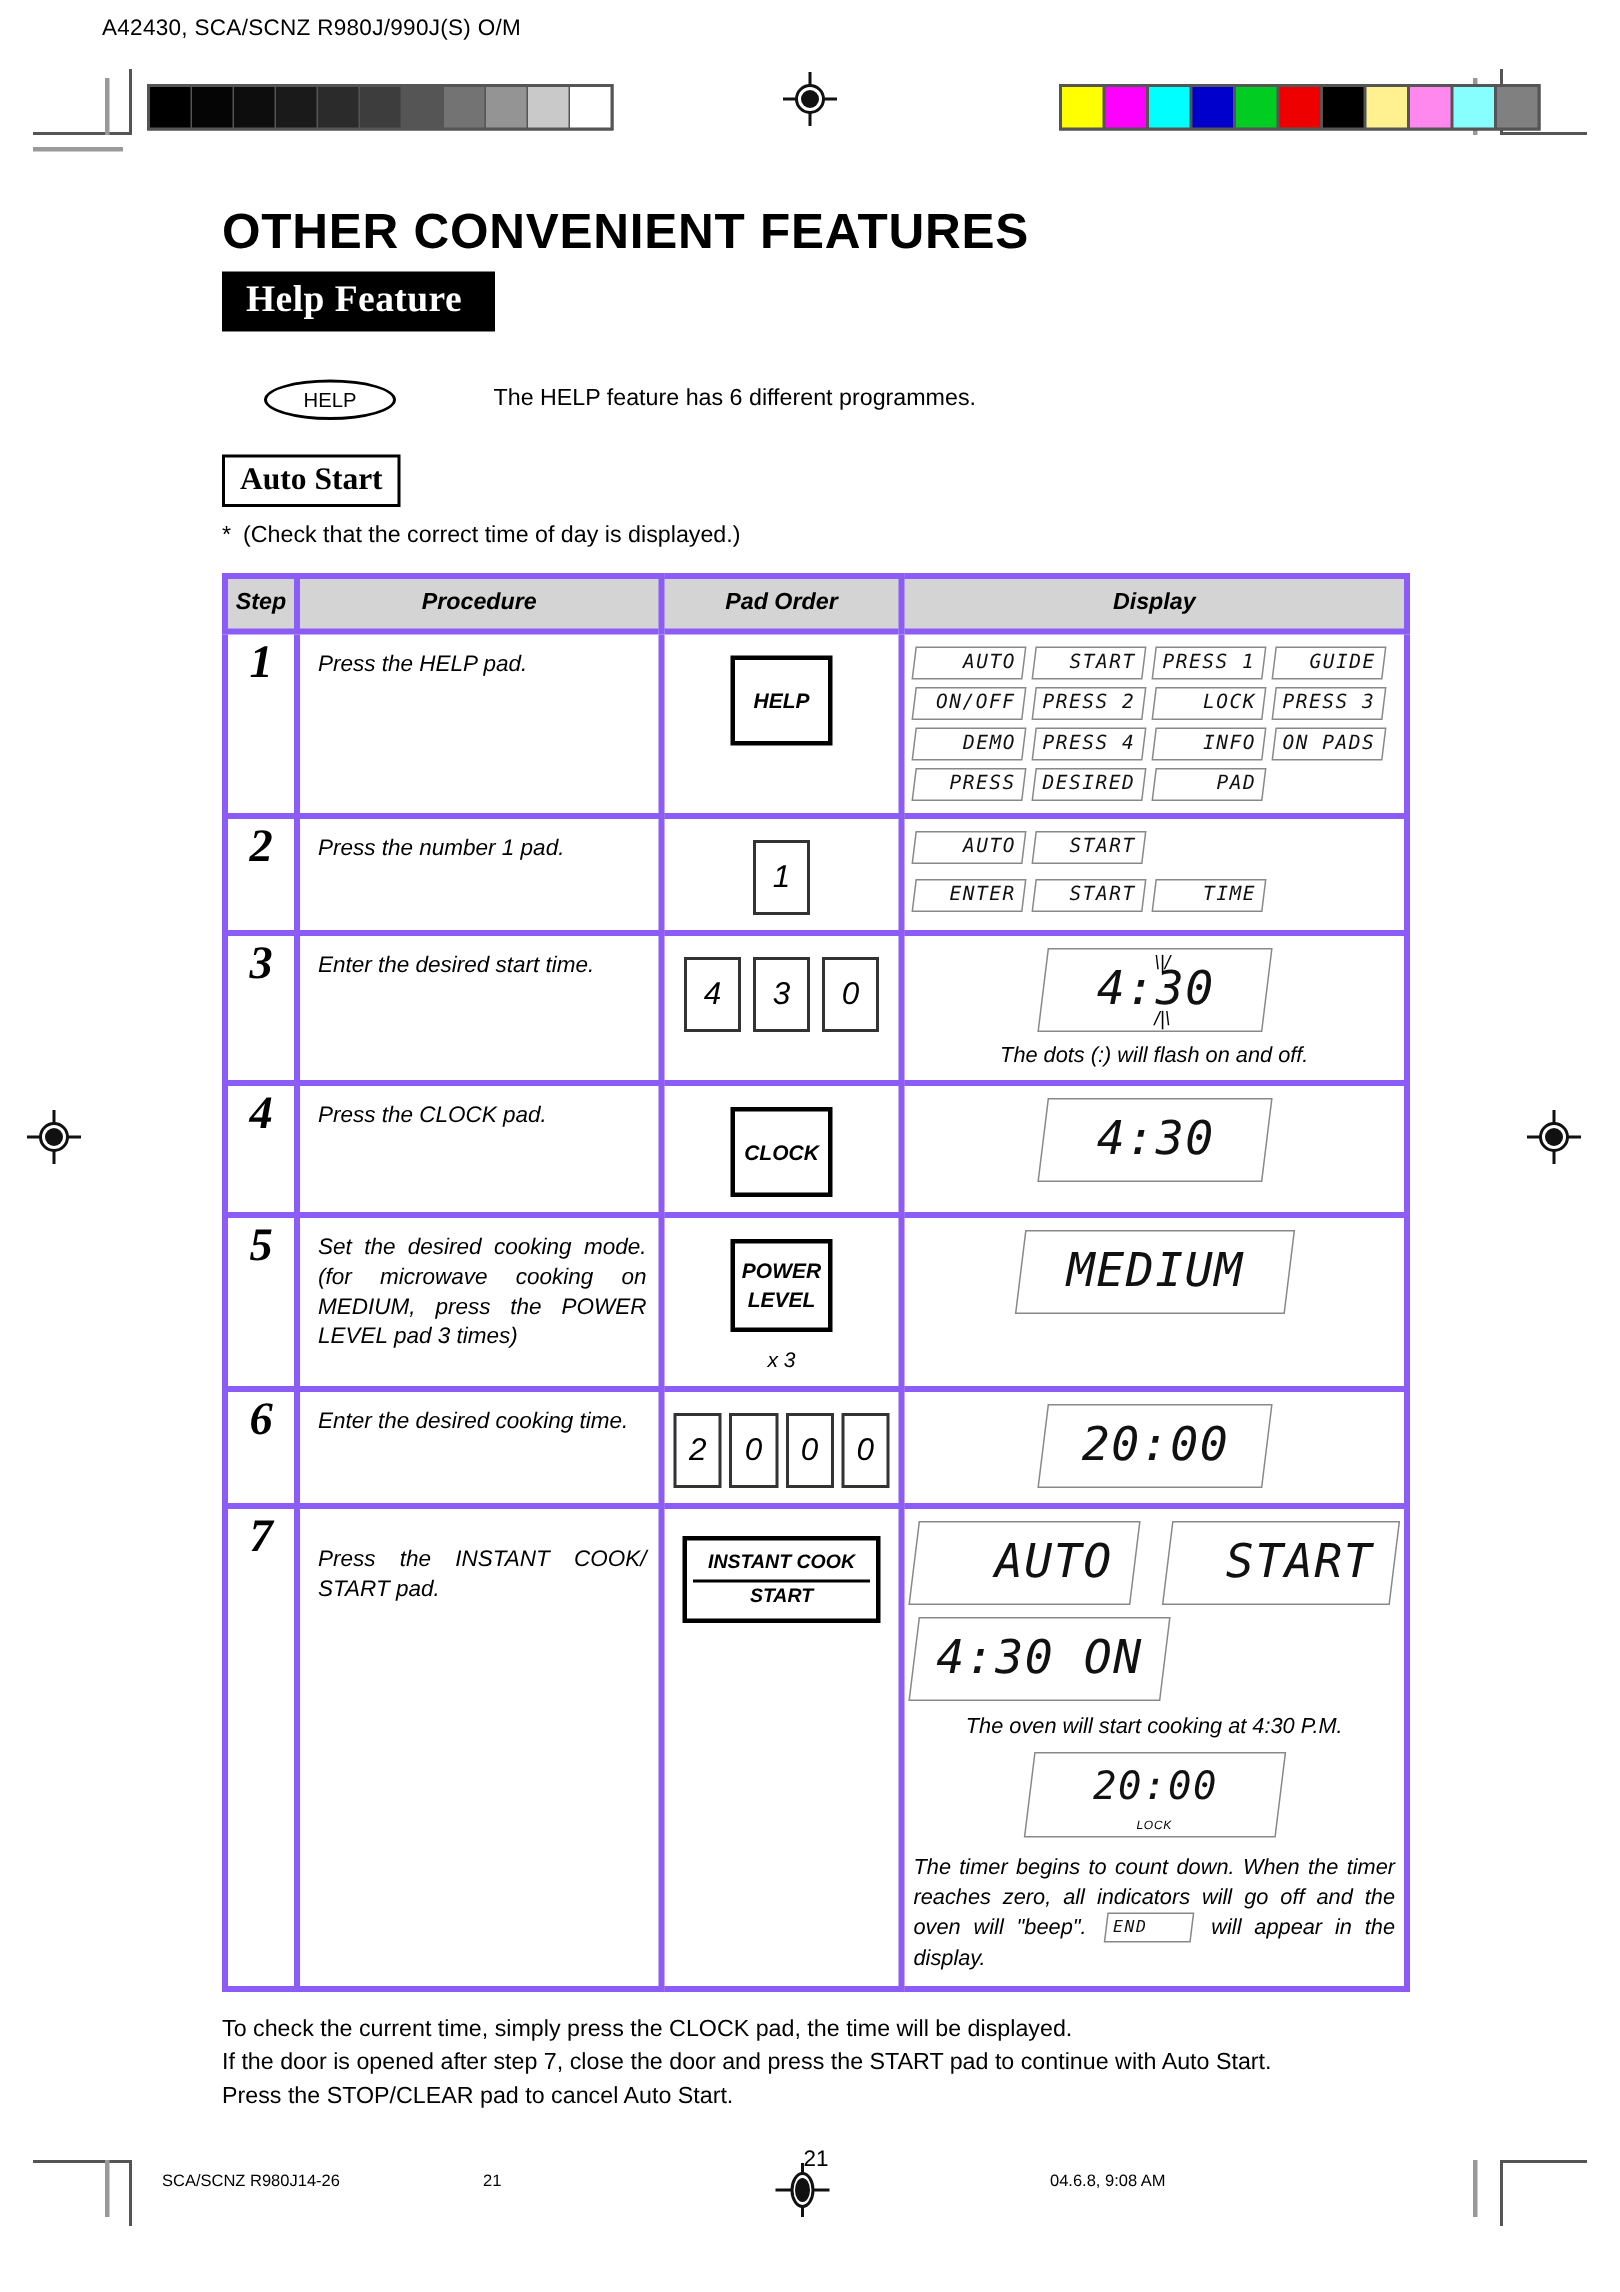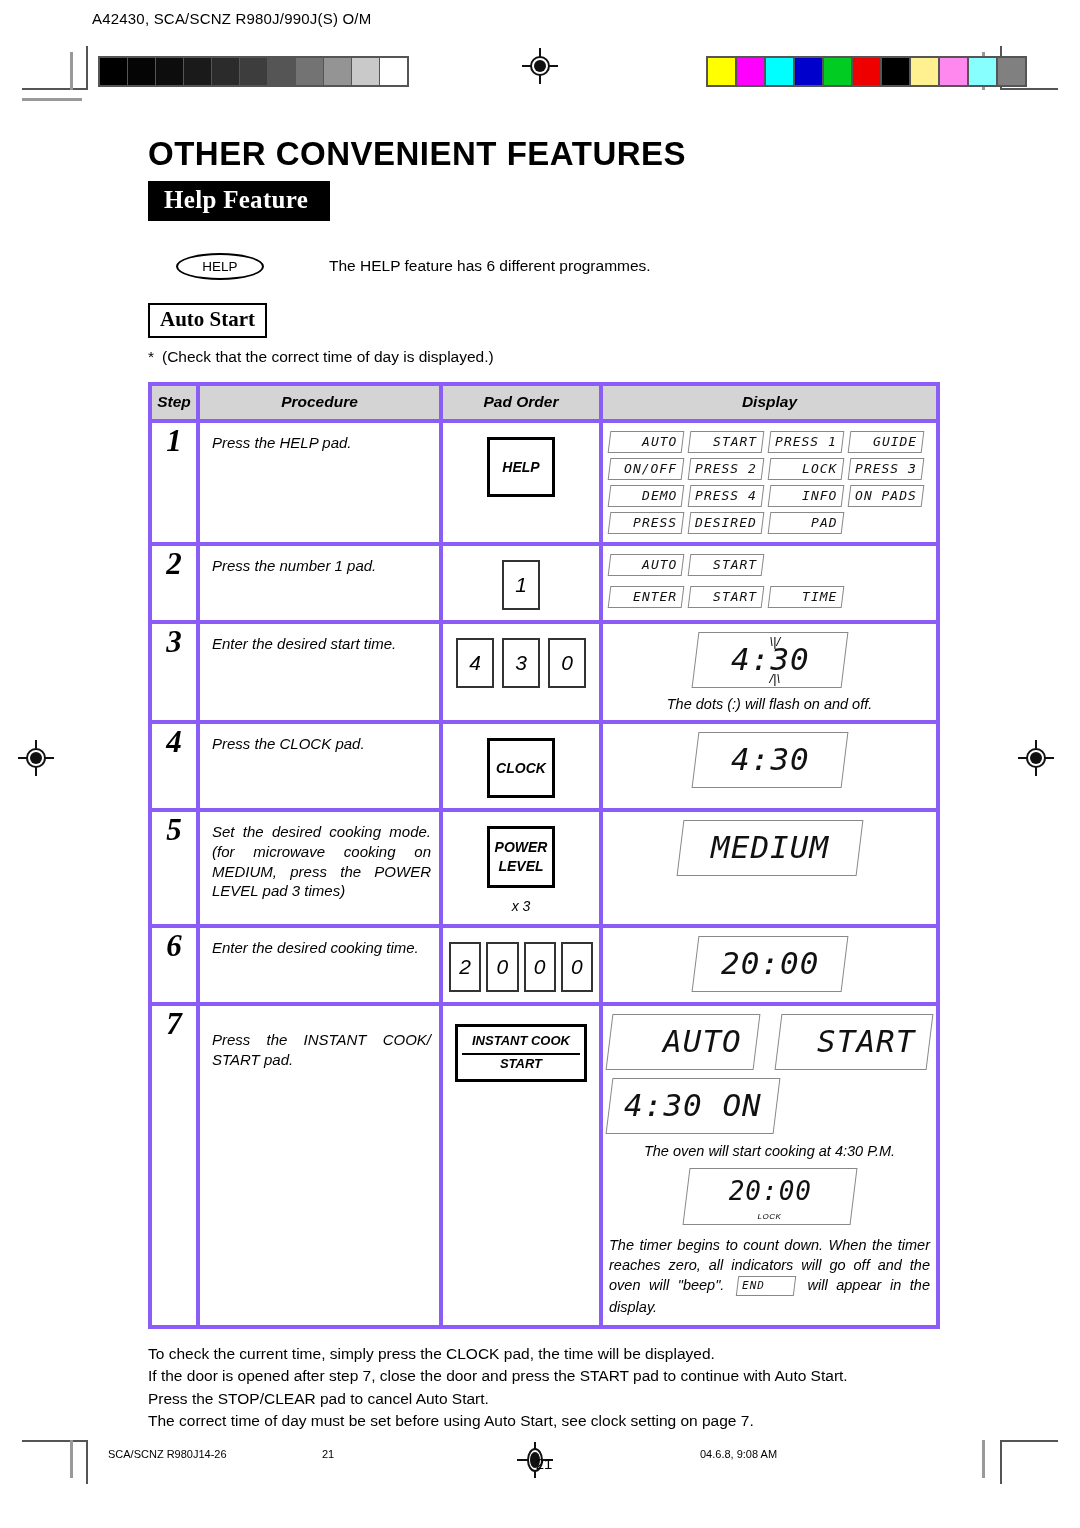--- a/index.html
+++ b/index.html
@@ -32,21 +32,21 @@
   .gray-strip { position:absolute; display:flex; border:2px solid #555; background:#555; }
   .gray-strip div { width:27px; height:27px; margin-right:1px; }
   .gray-strip div:last-child { margin-right:0; }
   
   .color-strip { position:absolute; display:flex; border:2px solid #555; background:#555; }
   .color-strip div { width:27px; height:27px; margin-right:2px; }
   .color-strip div:last-child { margin-right:0; }
 
   .hdr-code {
     position:absolute; left:68px; top:10px;
-    font-size:15px; letter-spacing:.2px;margin-left:24px;
+    font-size:15px; letter-spacing:.2px;
   }
 
   
   .content { position:absolute; left:148px; top:135px; width:792px; }
 
   h1.title {
     font-size: 33px; font-weight: bold; letter-spacing: .5px;
     font-family: "Liberation Sans", sans-serif;
     margin-bottom: 8px;
   }
@@ -432,21 +432,20 @@
           </td>
         </tr>
 
       </tbody>
     </table>
 
     <div class="foot-notes">
       <div>To check the current time, simply press the CLOCK pad, the time will be displayed.</div>
       <div>If the door is opened after step 7, close the door and press the START pad to continue with Auto Start.</div>
       <div>Press the STOP/CLEAR pad to cancel Auto Start.</div>
-      <div>The correct time of day must be set before using Auto Start, see clock setting on page 7.</div>
     </div>
 
     <div class="pageno">21</div>
   </div>
 
   <div class="botbar">
     <span style="left:108px;">SCA/SCNZ R980J14-26</span>
     <span style="left:322px;">21</span>
     <span style="left:700px;">04.6.8, 9:08 AM</span>
   </div>

